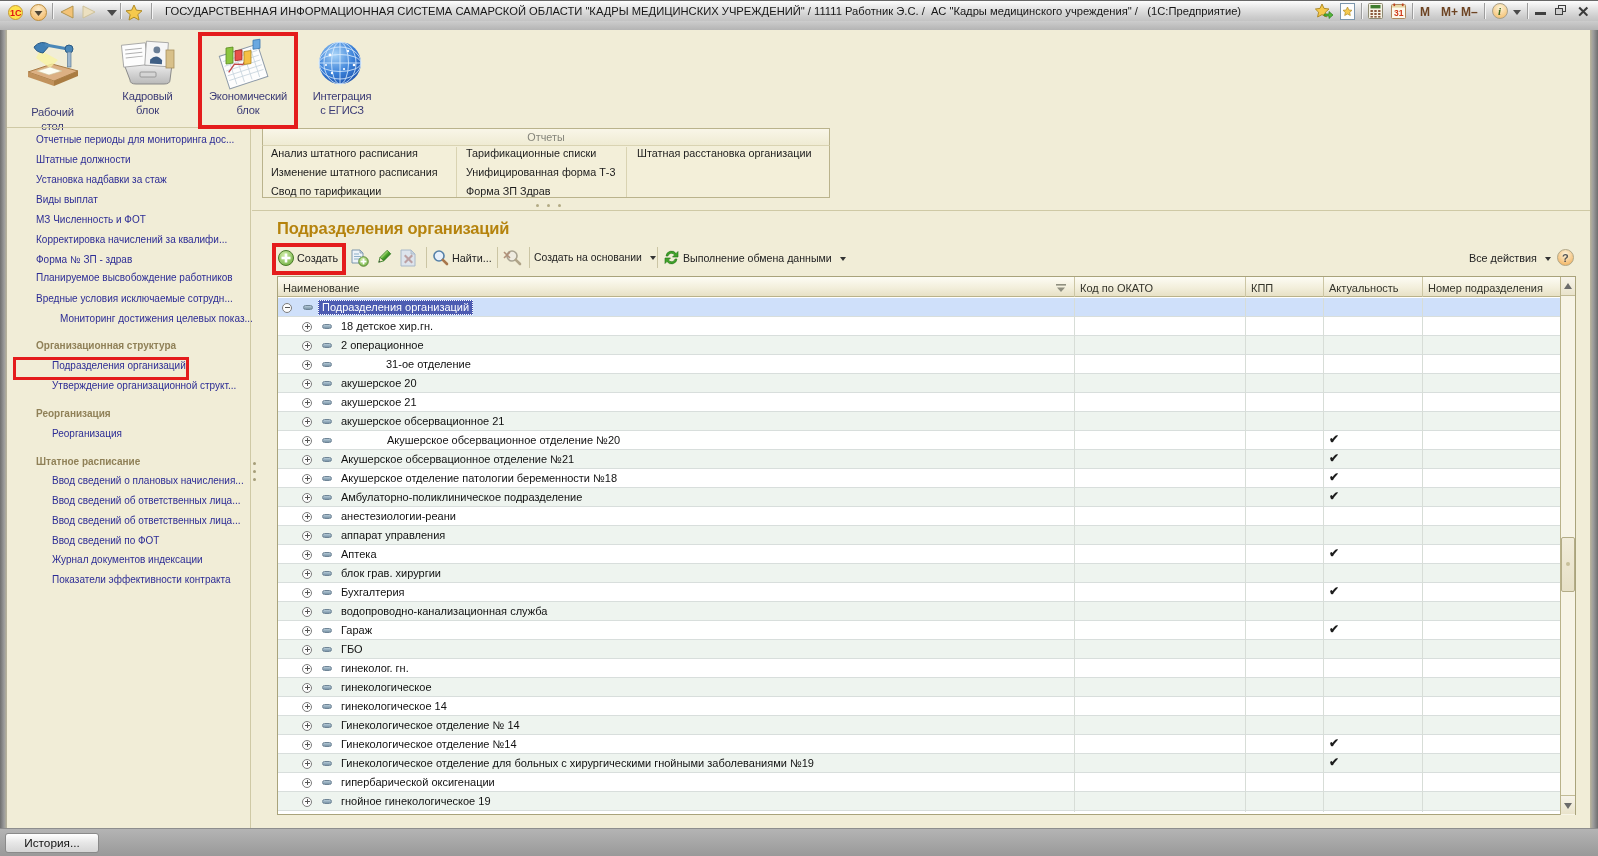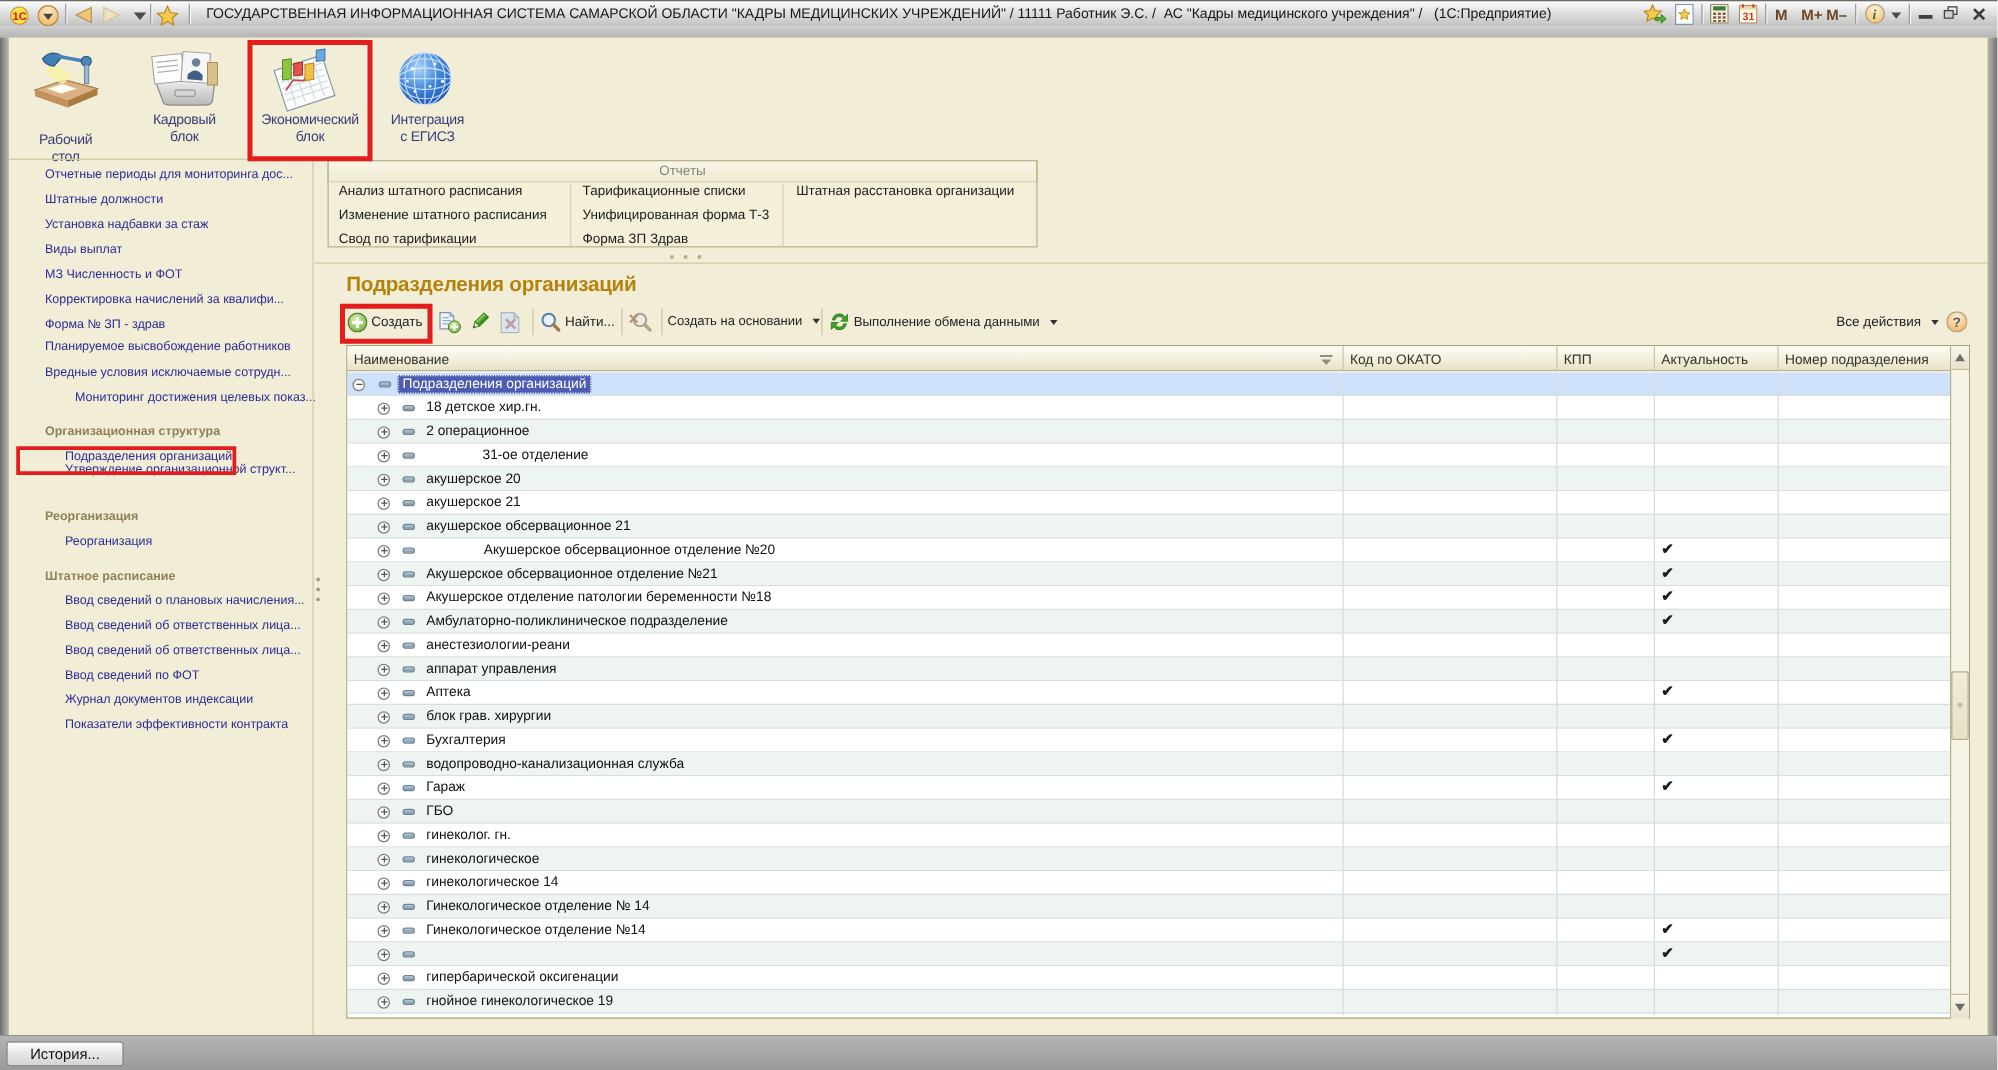--- a/index.html
+++ b/index.html
@@ -237,21 +237,21 @@
 <div class="abs navlink" style="left:36px;top:174px;">Установка надбавки за стаж</div>
 <div class="abs navlink" style="left:36px;top:194px;">Виды выплат</div>
 <div class="abs navlink" style="left:36px;top:214px;">МЗ Численность и ФОТ</div>
 <div class="abs navlink" style="left:36px;top:234px;">Корректировка  начислений за квалифи...</div>
 <div class="abs navlink" style="left:36px;top:254px;">Форма № ЗП - здрав</div>
 <div class="abs navlink" style="left:36px;top:272px;">Планируемое высвобождение работников</div>
 <div class="abs navlink" style="left:36px;top:293px;">Вредные условия исключаемые сотрудн...</div>
 <div class="abs navlink" style="left:36px;top:313px;padding-left:24px;">Мониторинг достижения целевых показ...</div>
 <div class="abs navhead" style="left:36px;top:340px;">Организационная структура</div>
 <div class="abs navlink" style="left:52px;top:360px;">Подразделения организаций</div>
-<div class="abs navlink" style="left:52px;top:370px;">Утверждение организационной структ...</div>
+<div class="abs navlink" style="left:52px;top:380px;">Утверждение организационной структ...</div>
 <div class="abs navhead" style="left:36px;top:408px;">Реорганизация</div>
 <div class="abs navlink" style="left:52px;top:428px;">Реорганизация</div>
 <div class="abs navhead" style="left:36px;top:456px;">Штатное расписание</div>
 <div class="abs navlink" style="left:52px;top:475px;">Ввод сведений о плановых начисления...</div>
 <div class="abs navlink" style="left:52px;top:495px;">Ввод сведений об ответственных лица...</div>
 <div class="abs navlink" style="left:52px;top:515px;">Ввод сведений об ответственных лица...</div>
 <div class="abs navlink" style="left:52px;top:535px;">Ввод сведений по ФОТ</div>
 <div class="abs navlink" style="left:52px;top:554px;">Журнал документов индексации</div>
 <div class="abs navlink" style="left:52px;top:574px;">Показатели эффективности контракта</div>
 <div class="abs" style="left:250px;top:127px;width:1px;height:701px;background:#cfc9a5;"></div>
@@ -591,20 +591,21 @@
     <div class="rtext" style="left:63px;">Гинекологическое отделение №14</div>
     <span class="chk">✔</span>
   </div>
 <div class="abs rowline" style="top:753px;"></div>
 <div class="row rodd" style="top:754px;">
     <div class="exp" style="left:24px;">
       <i></i>
       <b></b>
     </div>
     <div class="pill" style="left:44px;"></div>
+    <div class="rtext" style="left:63px;">Гинекологическое отделение для больных с хирургическими гнойными заболеваниями №19</div>
     <span class="chk">✔</span>
   </div>
 <div class="abs rowline" style="top:772px;"></div>
 <div class="row reven" style="top:773px;">
     <div class="exp" style="left:24px;">
       <i></i>
       <b></b>
     </div>
     <div class="pill" style="left:44px;"></div>
     <div class="rtext" style="left:63px;">гипербарической оксигенации</div>

